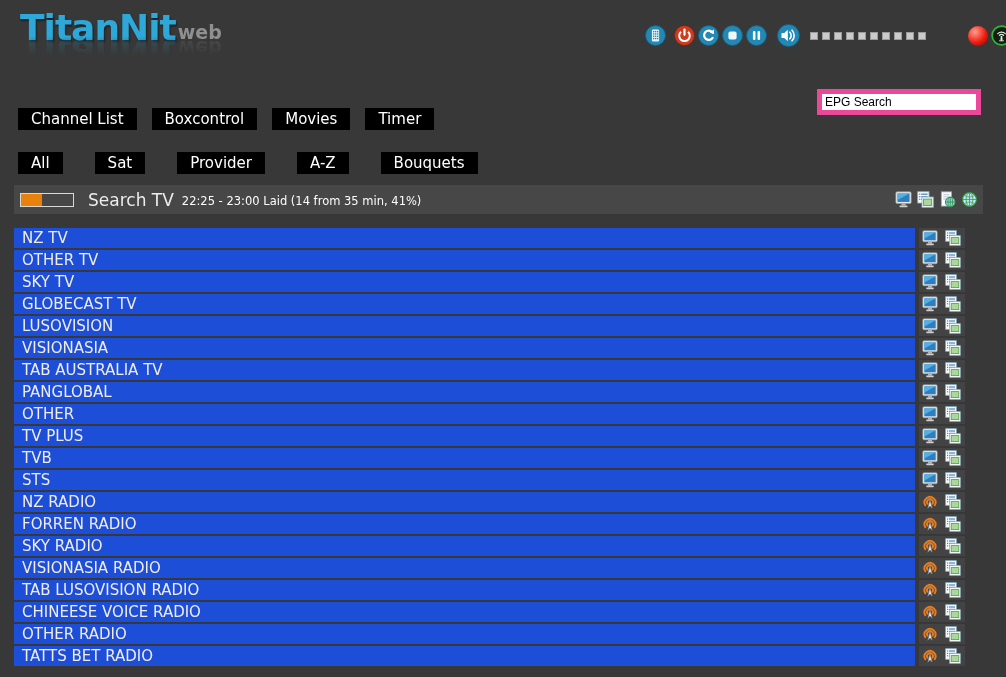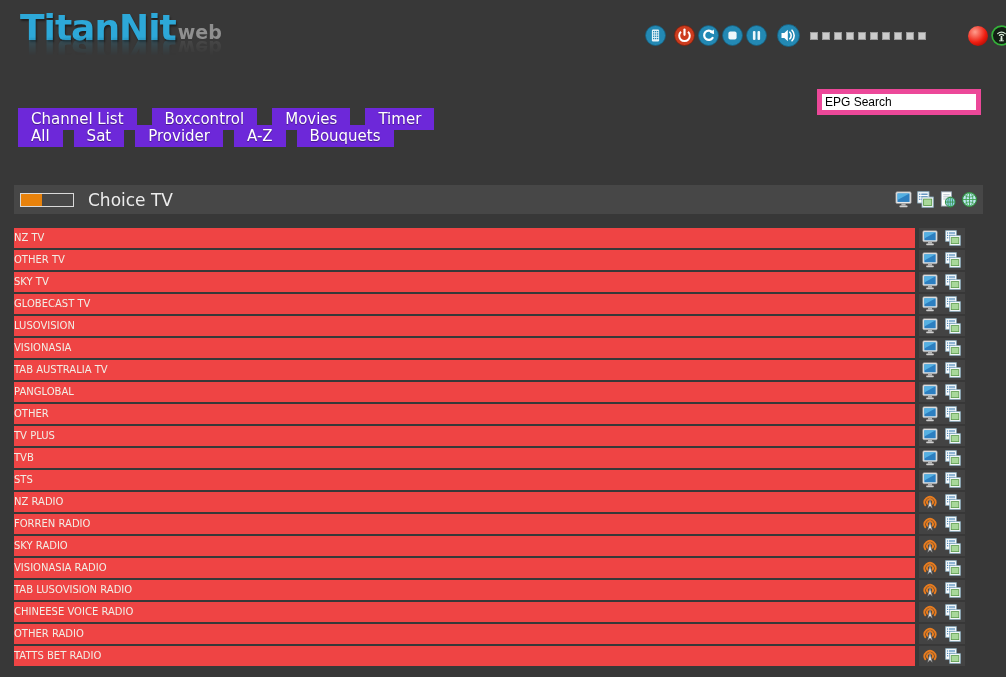--- a/index.html
+++ b/index.html
@@ -26,41 +26,41 @@
   .record-ball{width:20px;height:20px;border-radius:50%;margin-left:42px;
     background:radial-gradient(circle at 35% 30%,#ff9d8d,#ee1d10 55%,#8e0400 95%);}
   .signal-wrap{margin-left:3px;}
   
   .search-input{position:absolute;top:89px;right:25px;width:148px;height:14px;
     background:#fff;color:#000;border:5px solid #ec4899;font-size:12px;
     font-family:"Liberation Sans",sans-serif;padding:1px 3px;}
   
   .btn-row{position:absolute;left:18px;display:flex;}
   .btn-row.r1{top:108px;}
-  .btn-row.r2{top:125px;}
-  .nav-btn{background:#6d28d9;color:#fff;font-size:15px;line-height:22px;height:22px;
+  .btn-row.r2{top:152px;gap:21px;}
+  .nav-btn{background:#000000;color:#fff;font-size:15px;line-height:22px;height:22px;
     padding:0 13px;margin-right:11px;cursor:pointer;white-space:nowrap;
     text-shadow:0 1px 1px rgba(0,0,0,.4);}
   .btn-row.r1 .nav-btn{margin-right:15px;}
   
   .nowplaying{position:absolute;top:185px;left:14px;width:969px;height:29px;background:#474747;
     display:flex;align-items:center;}
   .progress-outer{width:52px;height:12px;border:1px solid #d9d9d9;margin-left:6px;background:#474747;flex:none;}
   .progress-fill{height:100%;background:#e8820c;}
   .np-channel{margin-left:14px;font-size:17px;color:#ececec;white-space:nowrap;}
   .np-details{margin-left:8px;font-size:11.5px;color:#fdfdfd;white-space:nowrap;position:relative;top:1px;}
   .np-actions{margin-left:auto;margin-right:5px;display:flex;align-items:center;}
   .np-actions .sicon{margin-left:5px;cursor:pointer;}
   .sicon{width:17px;height:17px;display:inline-block;}
   .sicon svg{display:block;}
   
   .rows{position:absolute;top:228px;left:14px;width:951px;}
   .ch-row{display:flex;height:20px;margin-bottom:2px;}
-  .ch-name{flex:1;background:#ef4444;color:#f1ede5;font-size:10px;line-height:20px;
-    padding-left:0;cursor:pointer;white-space:nowrap;overflow:hidden;}
+  .ch-name{flex:1;background:#1d4ed8;color:#f1ede5;font-size:15px;line-height:20px;
+    padding-left:8px;cursor:pointer;white-space:nowrap;overflow:hidden;}
   .ch-gap{width:4px;flex:none;}
   .ch-actions{width:46px;flex:none;background:#434343;display:flex;align-items:center;justify-content:center;}
   .ch-actions .sicon{margin:0 3px;cursor:pointer;}
 </style>
 </head>
 <body>
 
 <div class="logo">
   <div class="logo-line">
     <span class="logo-main">TitanNit</span><span class="logo-suffix">web</span>
@@ -162,21 +162,22 @@
     <div class="nav-btn">Sat</div>
     <div class="nav-btn">Provider</div>
     <div class="nav-btn">A-Z</div>
     <div class="nav-btn">Bouquets</div>
   </div>
 
 <div class="nowplaying">
   <div class="progress-outer">
     <div class="progress-fill" style="width: 41%;"></div>
   </div>
-  <span class="np-channel">Choice TV</span>
+  <span class="np-channel">Search TV</span>
+  <span class="np-details">22:25 - 23:00 Laid (14 from 35 min, 41%)</span>
   <div class="np-actions">
     <span class="sicon">
       <svg width="17" height="17" viewBox="0 0 16 16">
         <rect x="0.8" y="0.8" width="14.4" height="11" rx="1.2" fill="#e9e9e9" stroke="#9a9a9a" stroke-width="0.6"></rect>
         <rect x="2.3" y="2.3" width="11.4" height="8" fill="#2d7fc0"></rect>
         <path d="M2.3 2.3 L13.7 2.3 L2.3 8.5 Z" fill="#5cb8e8" opacity="0.85"></path>
         <rect x="6" y="11.8" width="4" height="1.8" fill="#b5b5b5"></rect>
         <rect x="4.2" y="13.6" width="7.6" height="1.6" rx="0.6" fill="#cfcfcf"></rect>
       </svg>
     </span>

